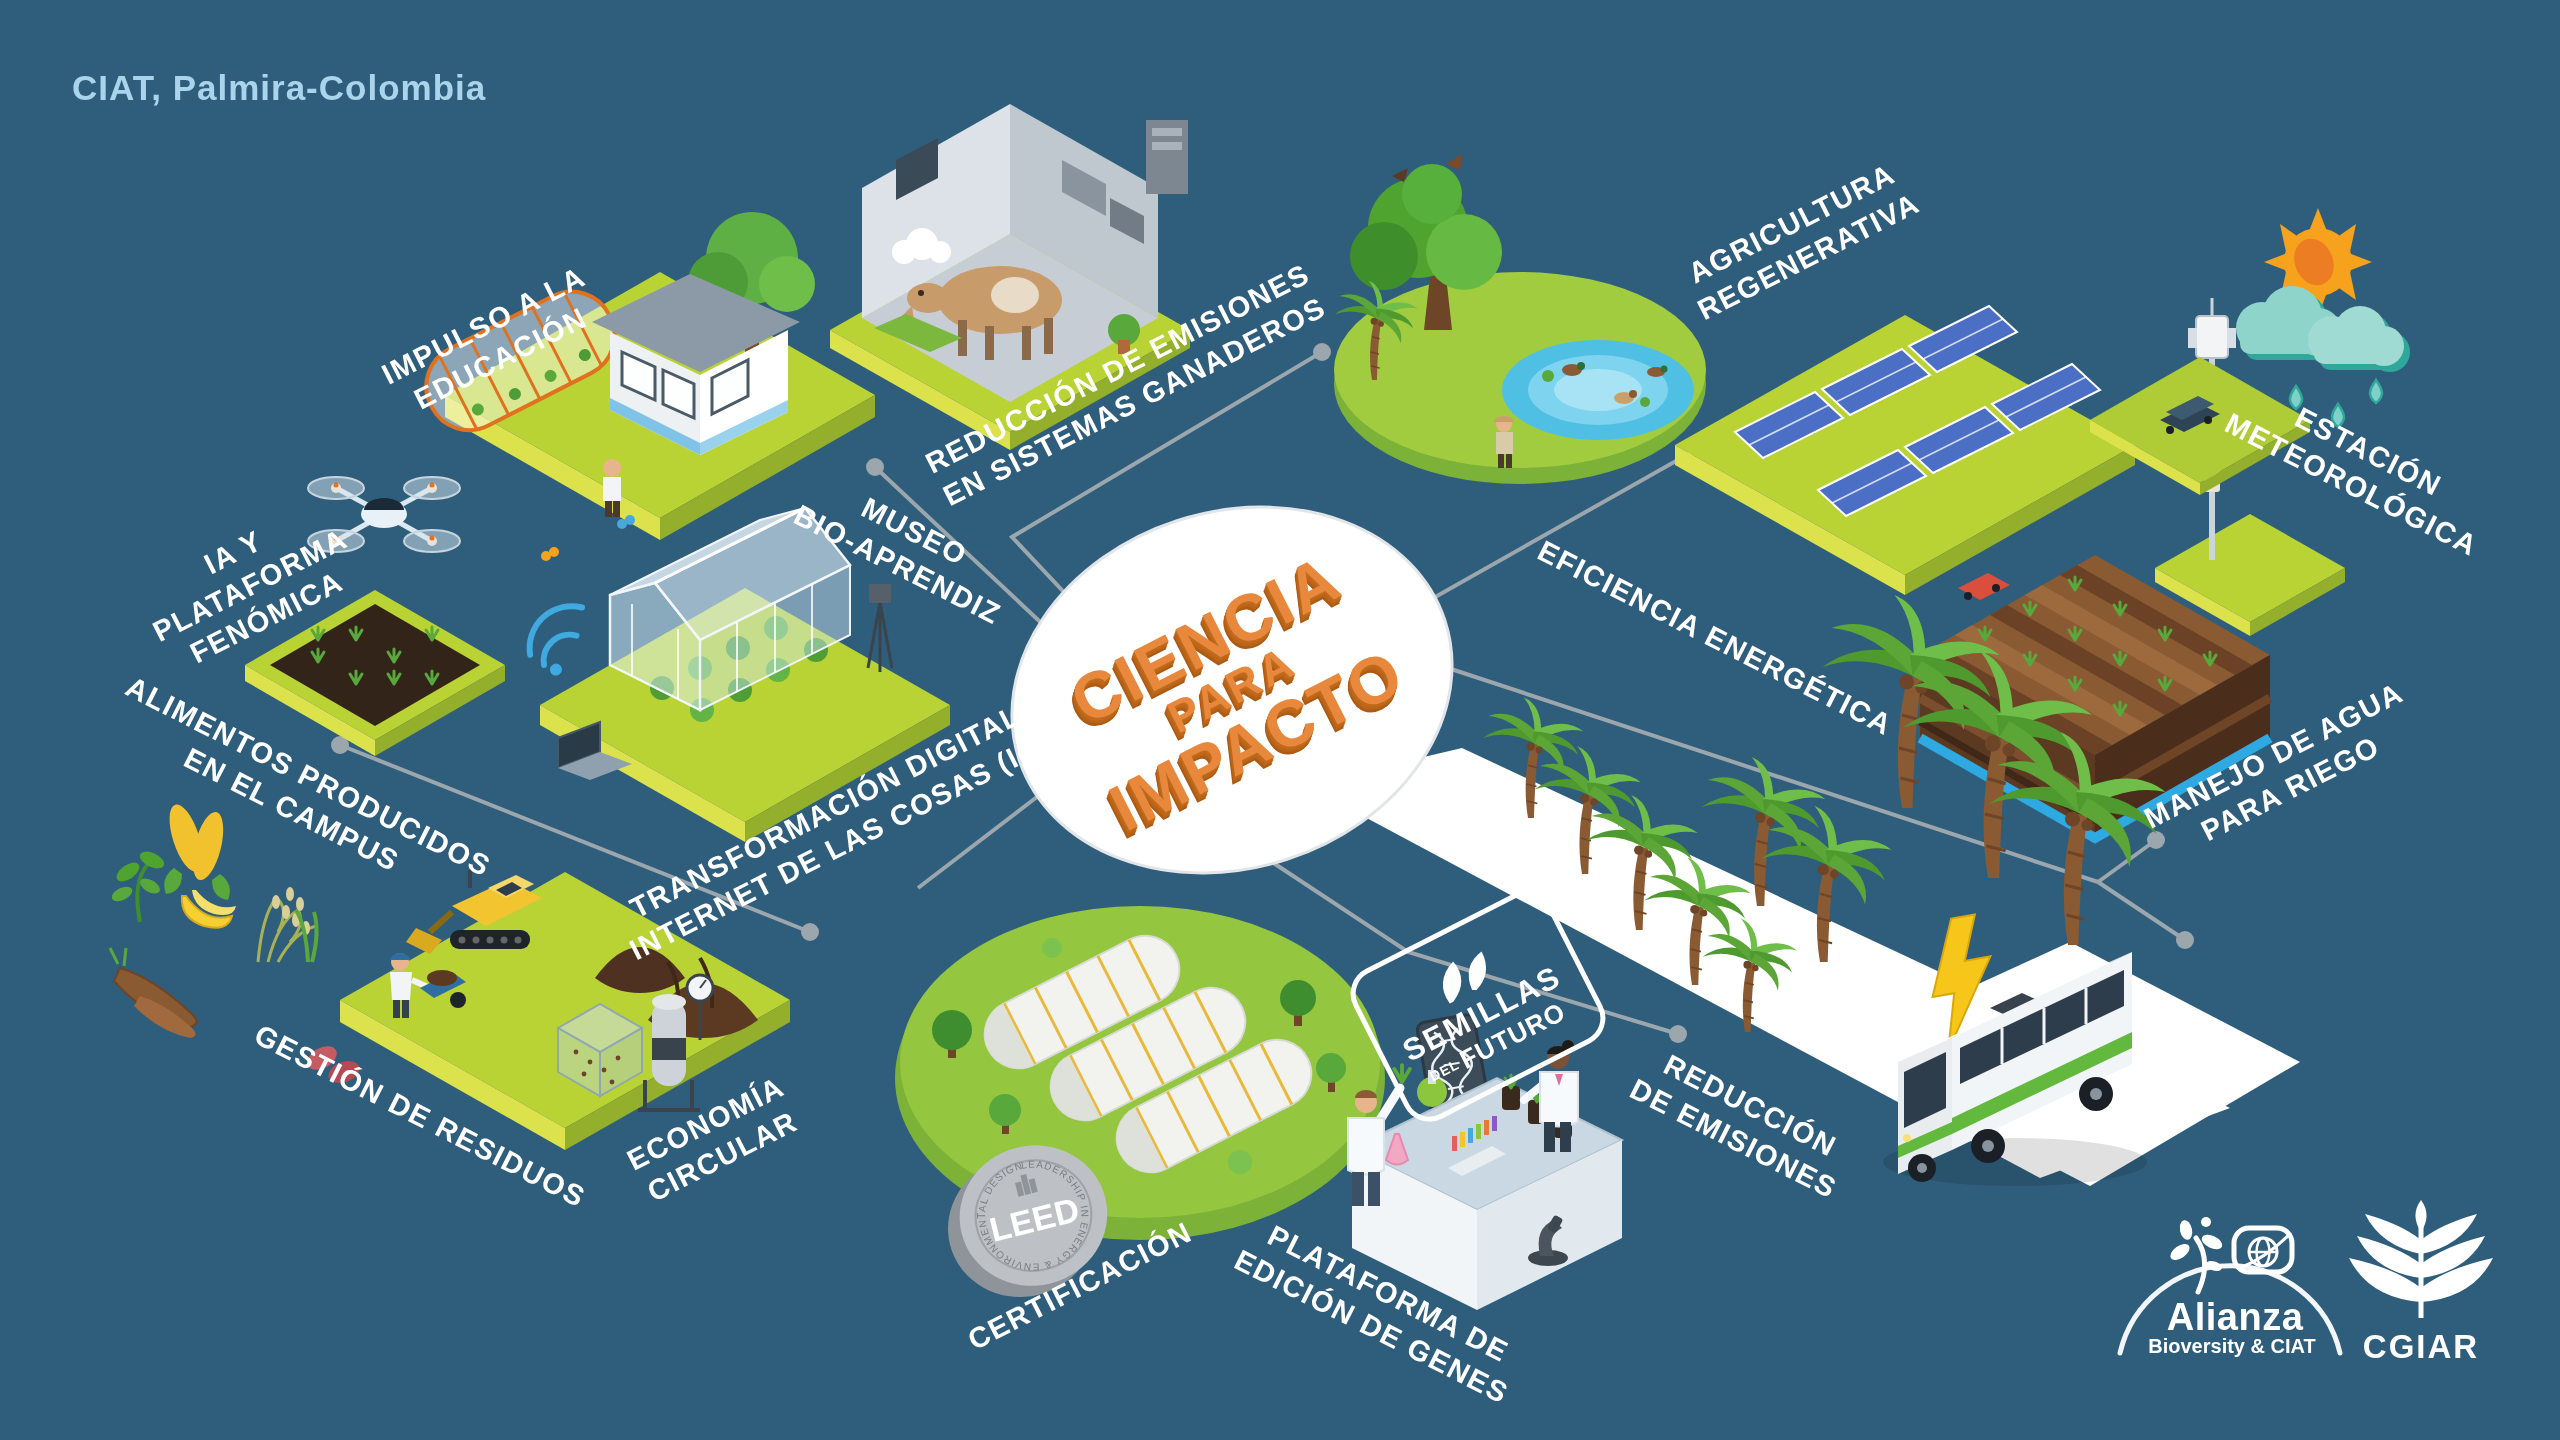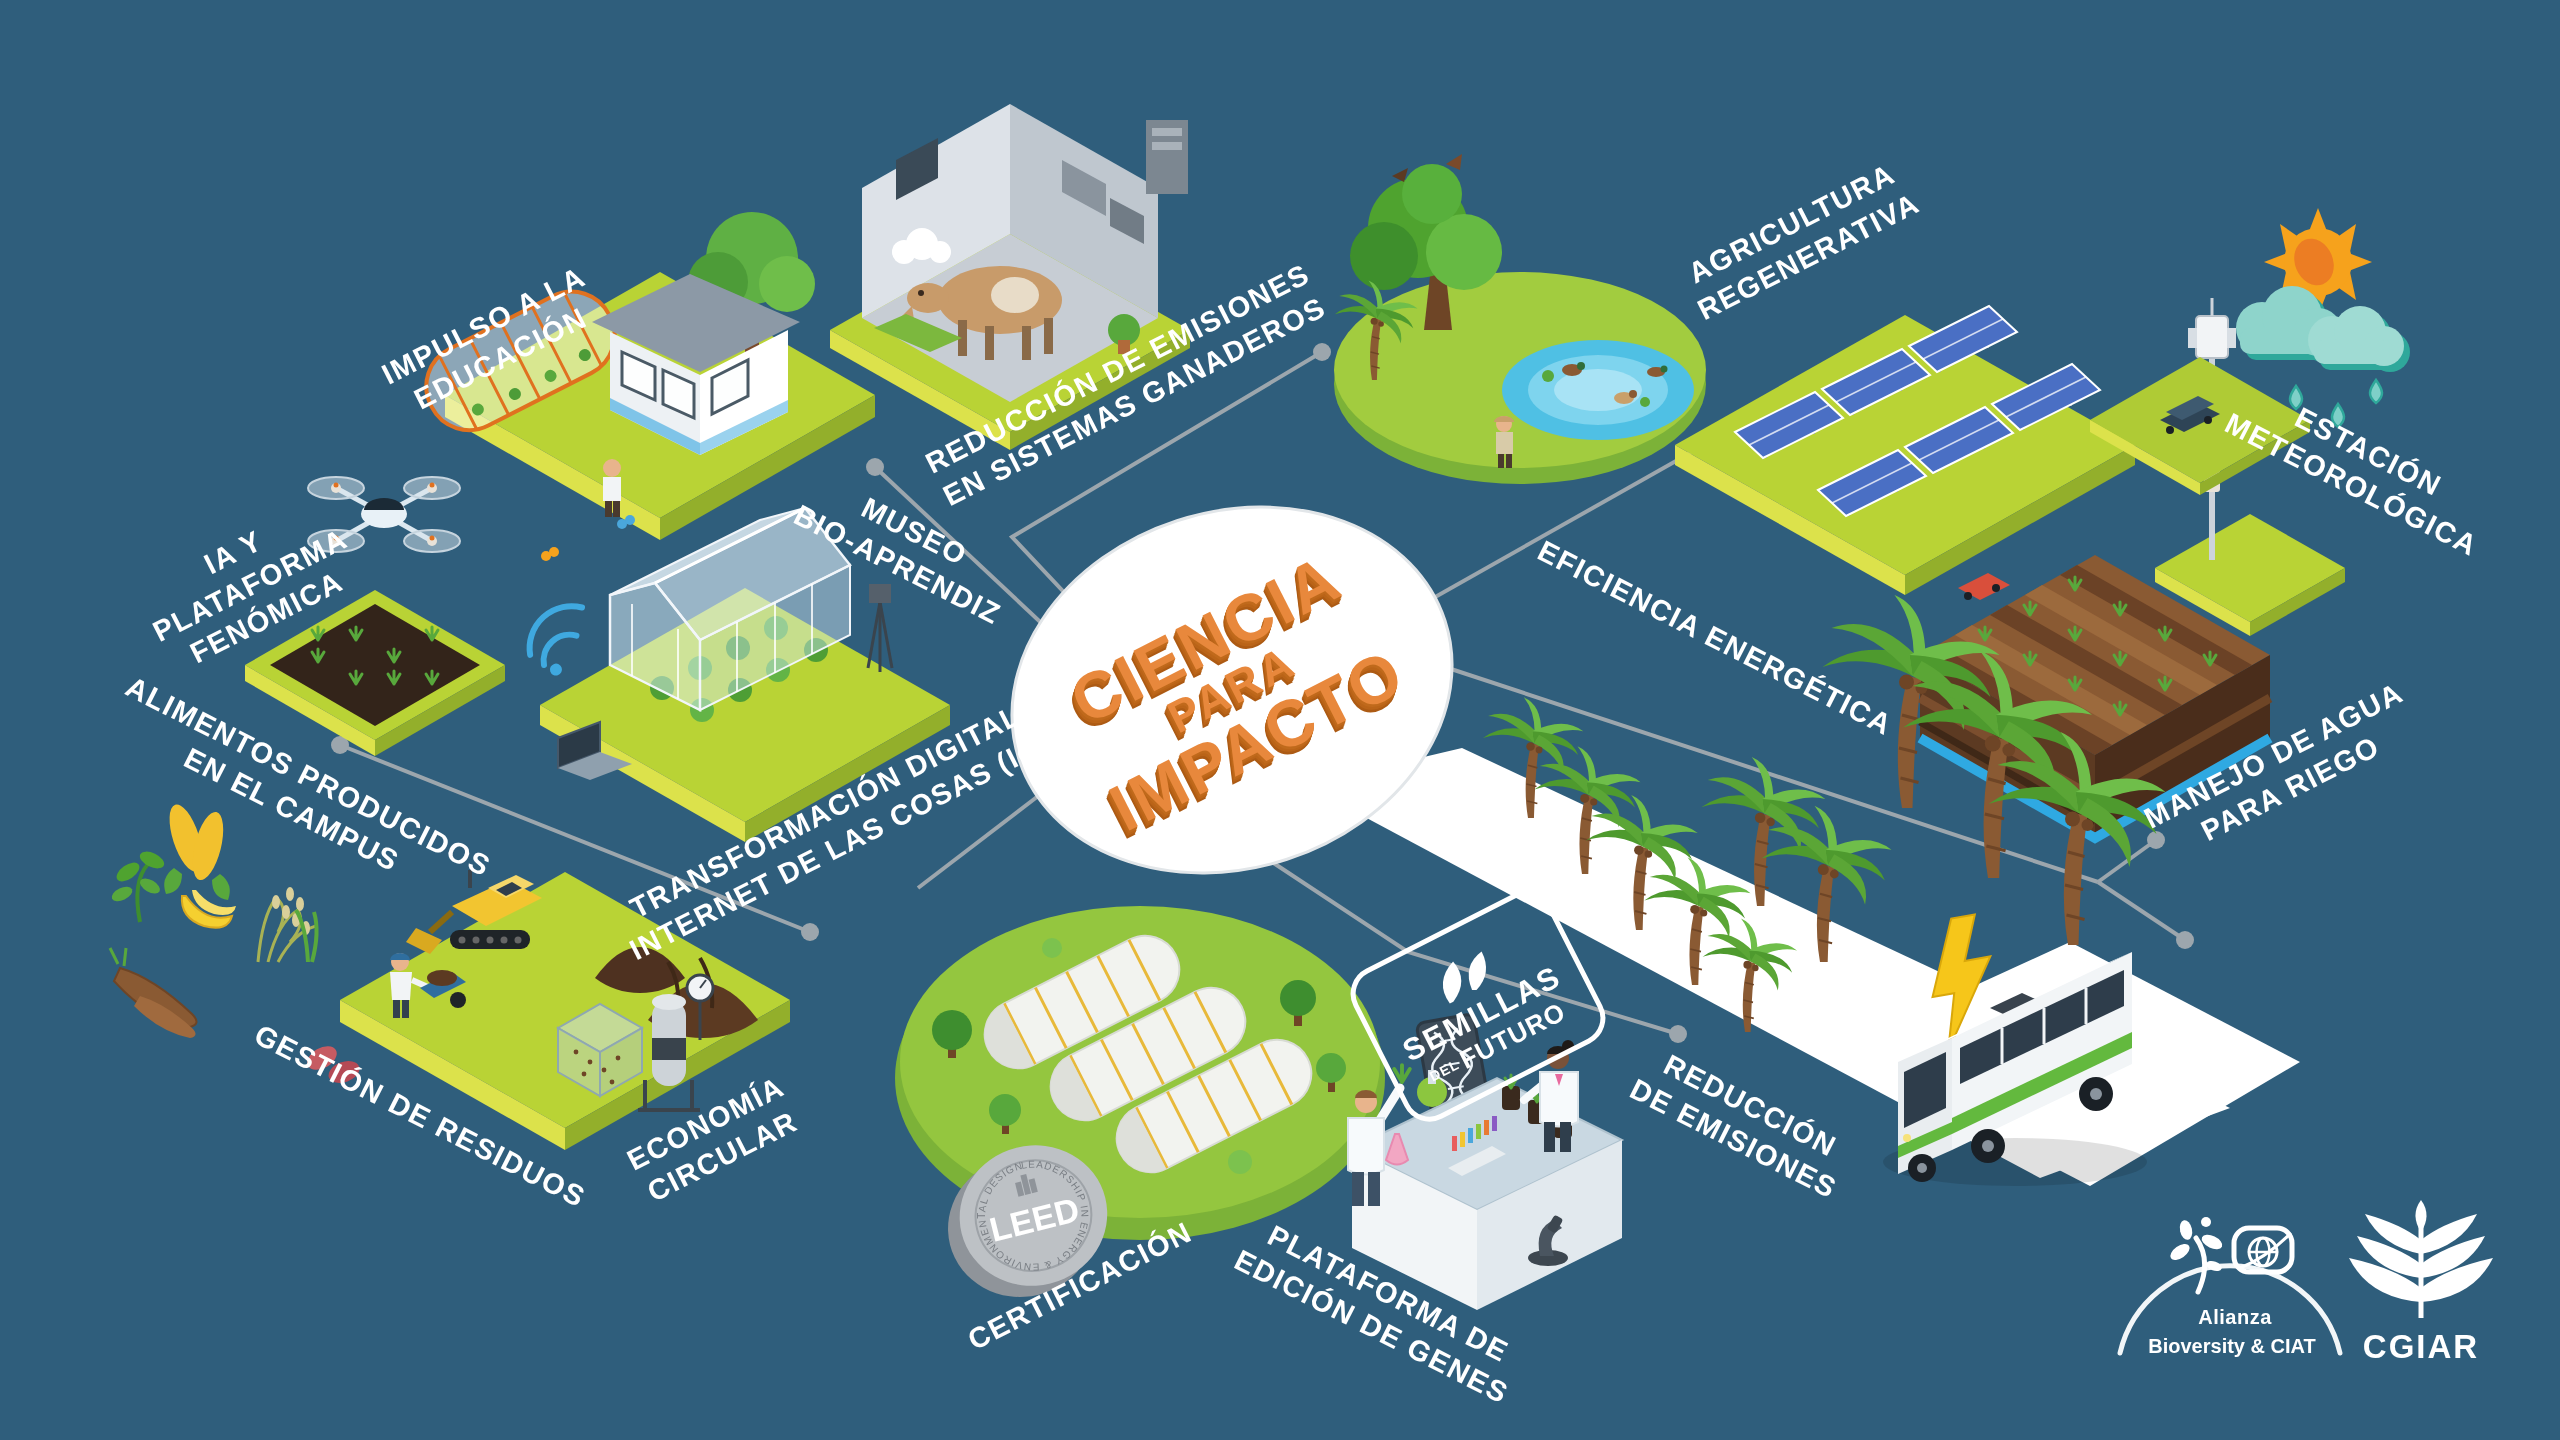--- a/index.html
+++ b/index.html
@@ -24,21 +24,21 @@
 
   .semillas{position:absolute;transform:translate(-50%,-50%) rotate(-27deg);
        width:212px;height:158px;border:5px solid #FFFFFF;border-radius:28px;
        display:flex;flex-direction:column;align-items:center;justify-content:center;
        color:#FFFFFF;font-weight:bold;}
   .sem1{font-size:31px;letter-spacing:2px;margin-top:2px;}
   .sem2{font-size:26px;letter-spacing:1px;}
   .sem-del{font-size:14px;vertical-align:4px;margin-right:4px;}
 
   .logo-text{position:absolute;color:#FFFFFF;text-align:center;font-weight:bold;transform:translate(-50%,-50%);white-space:nowrap;}
-  .alianza-name{font-size:20px;letter-spacing:0.5px;}
+  .alianza-name{font-size:38px;letter-spacing:0.5px;}
   .alianza-sub{font-size:20px;}
   .cgiar-name{font-size:33px;letter-spacing:2px;}
 </style>
 </head>
 <body>
 
 <div class="stage">
 
 <svg class="art" width="2560" height="1440" viewBox="0 0 2560 1440" xmlns="http://www.w3.org/2000/svg" xmlns:xlink="http://www.w3.org/1999/xlink">
   <defs>
@@ -659,20 +659,21 @@
       <path d="M2421,1254 q-40,-8 -56,-40 q36,10 56,26 z"></path>
       <path d="M2421,1278 q-46,-6 -64,-42 q40,10 64,28 z"></path>
       <path d="M2421,1302 q-52,-4 -72,-44 q46,10 72,30 z"></path>
       <path d="M2421,1254 q40,-8 56,-40 q-36,10 -56,26 z"></path>
       <path d="M2421,1278 q46,-6 64,-42 q-40,10 -64,28 z"></path>
       <path d="M2421,1302 q52,-4 72,-44 q-46,10 -72,30 z"></path>
     </g>
   </g>
 </svg>
 
+<div class="title">CIAT, Palmira-Colombia</div>
 
 <div class="lbl r-asc" style="left:492px;top:342px;">
   <div>IMPULSO A LA</div>
       <div>EDUCACIÓN</div>
 </div>
 <div class="lbl r-desc" style="left:906px;top:548px;">
   <div>MUSEO</div>
       <div>BIO-APRENDIZ</div>
 </div>
 <div class="lbl r-asc" style="left:1126px;top:385px;">

